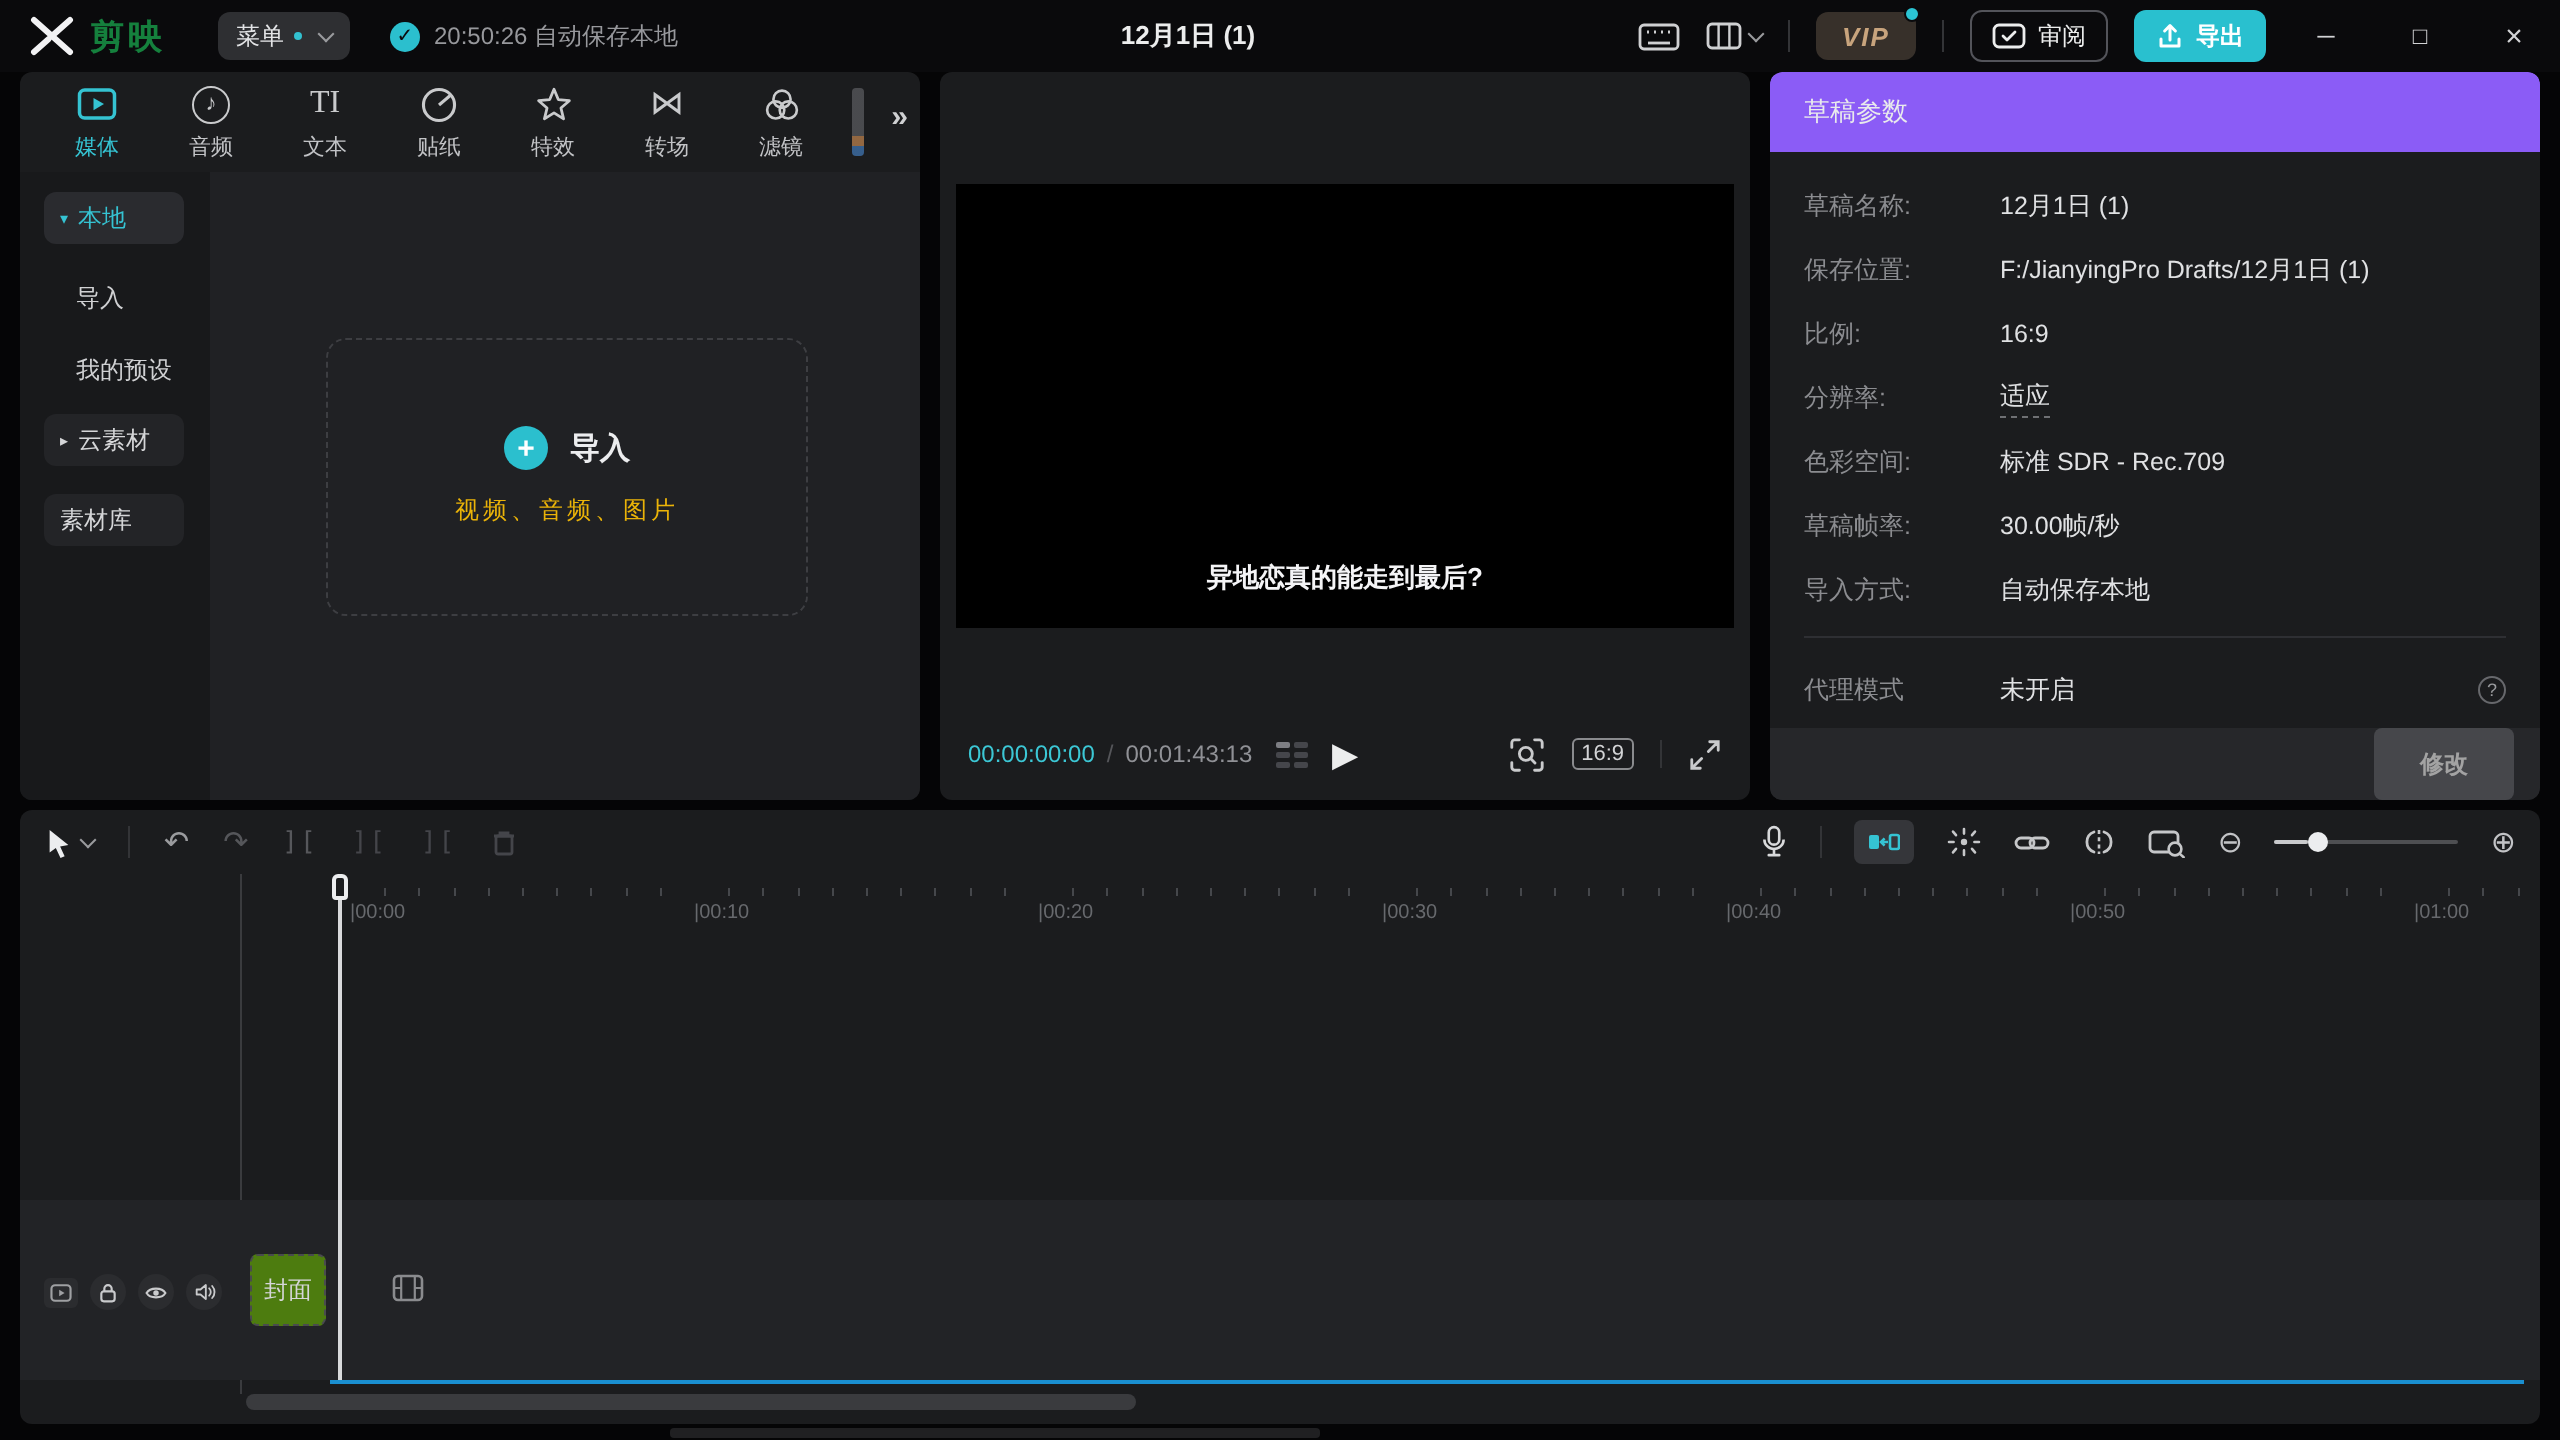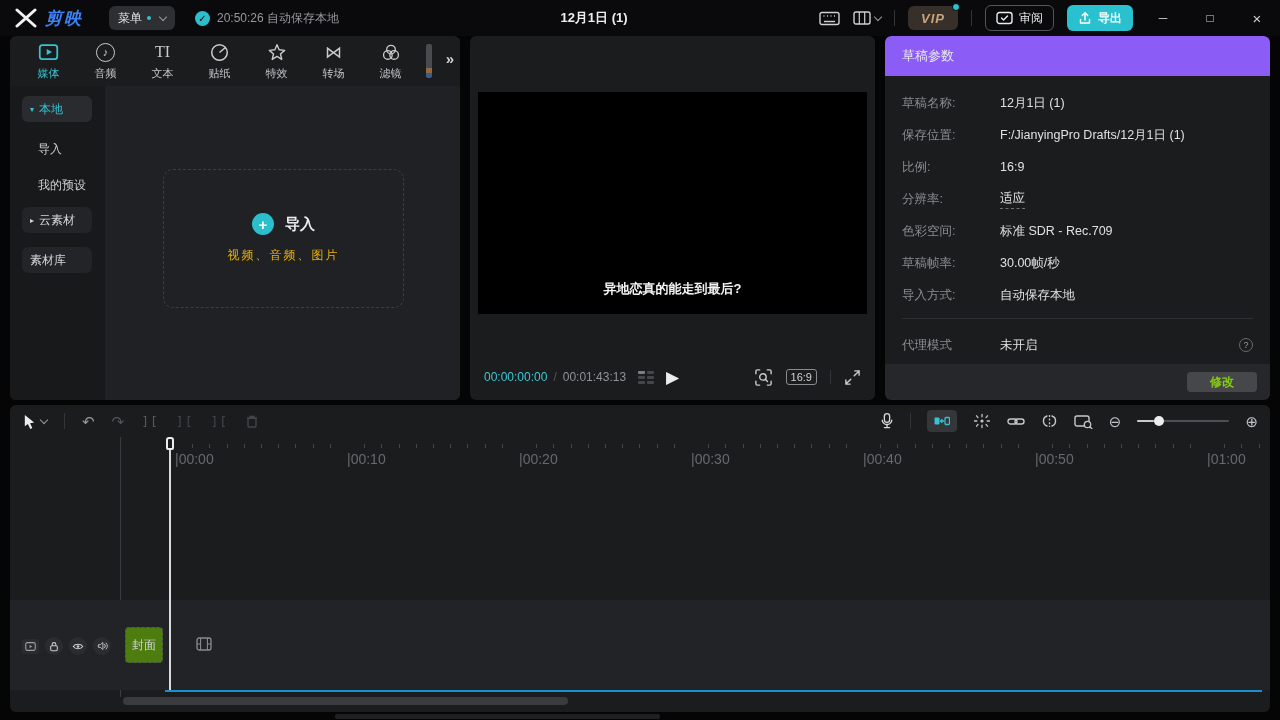--- a/index.html
+++ b/index.html
@@ -6,21 +6,21 @@
   *{box-sizing:border-box;font-family:"Liberation Sans","DejaVu Sans",sans-serif;}
   .window{position:relative;width:1280px;height:720px;background:#050506;overflow:hidden;color:#d8d9db;}
   .abs{position:absolute;}
   svg{display:block;}
   .chev{display:inline-block;width:6px;height:6px;border-right:1.4px solid #9a9b9e;border-bottom:1.4px solid #9a9b9e;transform:rotate(45deg);margin-left:4px;margin-top:-3px;}
   .sep{width:1px;height:16px;background:#333437;}
 
   
   .titlebar{left:0;top:0;width:1280px;height:36px;background:#0a0a0c;display:flex;align-items:center;}
   .logo{display:flex;align-items:center;gap:7px;padding-left:14px;}
-  .logo-text{font-size:17px;font-weight:bold;color:#3b82f6;letter-spacing:2px;font-style:italic;}
+  .logo-text{font-size:17px;font-weight:bold;color:#15803d;letter-spacing:2px;}
   .menu-btn{margin-left:26px;height:24px;background:#2e2f32;border-radius:6px;display:flex;align-items:center;padding:0 9px;gap:5px;font-size:12px;color:#e3e4e6;}
   .menu-dot{width:4px;height:4px;border-radius:50%;background:#32c0cf;}
   .autosave{margin-left:20px;display:flex;align-items:center;gap:7px;font-size:12px;color:#97989c;}
   .save-check{width:15px;height:15px;border-radius:50%;background:#2bbfce;color:#0b0b0c;font-size:10px;display:flex;align-items:center;justify-content:center;font-weight:bold;}
   .doc-title{position:absolute;left:594px;top:0;height:36px;transform:translateX(-50%);display:flex;align-items:center;font-size:13px;font-weight:bold;color:#eceded;}
   .tb-right{margin-left:auto;display:flex;align-items:center;gap:13px;padding-right:6px;}
   .vip{position:relative;width:50px;height:24px;background:#37302a;border-radius:6px;display:flex;align-items:center;justify-content:center;color:#c8a47d;font-weight:bold;font-style:italic;font-size:13px;letter-spacing:1px;}
   .vip-dot{position:absolute;right:-2px;top:-3px;width:8px;height:8px;border-radius:50%;background:#2bc4d3;border:1px solid #0a0a0c;}
   .review-btn{height:26px;border:1px solid #53545a;border-radius:6px;display:flex;align-items:center;gap:6px;padding:0 10px;font-size:12px;color:#eceded;}
   .export-btn{height:26px;background:#29c0cf;border-radius:6px;display:flex;align-items:center;gap:6px;padding:0 11px;font-size:12px;color:#fff;font-weight:bold;}
@@ -75,39 +75,39 @@
   .pp-header{height:40px;background:#8b5cf6;display:flex;align-items:center;padding:0 17px;font-size:13px;color:#e9eaec;border-radius:6px 6px 0 0;}
   .pp-rows{padding:11px 17px 0 17px;}
   .pp-row{height:32px;display:flex;align-items:center;font-size:12.5px;}
   .pp-label{width:98px;color:#8b8c90;}
   .pp-value{color:#e0e1e3;}
   .u-dash{border-bottom:1px dashed #6f7074;padding-bottom:1px;}
   .pp-divider{height:1px;background:#2e2f33;margin:7px 17px 0 17px;}
   .proxy-row{margin:10px 17px 0 17px;height:32px;display:flex;align-items:center;font-size:12.5px;position:relative;}
   .q-icon{position:absolute;right:0;width:14px;height:14px;border:1px solid #67686c;border-radius:50%;color:#9a9b9e;font-size:9px;display:flex;align-items:center;justify-content:center;}
   .pp-footer{position:absolute;left:0;right:0;bottom:0;height:36px;background:#26272a;border-radius:0 0 6px 6px;display:flex;align-items:center;justify-content:flex-end;padding-right:13px;}
-  .modify-btn{width:70px;height:20px;background:#46474b;border-radius:4px;color:#84cc16;font-size:12px;font-weight:bold;display:flex;align-items:center;justify-content:center;font-family:Liberation Mono, monospace;}
+  .modify-btn{width:70px;height:36px;background:#46474b;border-radius:4px;color:#a3a3a3;font-size:12px;font-weight:bold;display:flex;align-items:center;justify-content:center;font-family:Liberation Mono, monospace;}
 
   
   .timeline-panel{left:10px;top:405px;width:1260px;height:307px;overflow:hidden;}
   .tl-toolbar{height:32px;display:flex;align-items:center;padding:0 12px;gap:17px;}
   .ticn{display:flex;align-items:center;justify-content:center;}
   .g-undo{font-size:15px;color:#9a9b9e;line-height:1;}
   .g-redo{font-size:15px;color:#55565a;line-height:1;}
   .g-split{font-size:13px;color:#56575b;letter-spacing:1px;font-family:"DejaVu Sans Mono",monospace;}
   .g-split.dim{color:#44454a;}
   .tl-right{margin-left:auto;display:flex;align-items:center;gap:16px;}
   .snap-btn{width:30px;height:22px;background:#35363a;border-radius:4px;display:flex;align-items:center;justify-content:center;}
   .zoom-glyph{font-size:15px;color:#c2c3c6;line-height:1;}
   .tl-slider{position:relative;width:92px;height:12px;}
   .tl-slider .track{position:absolute;left:0;right:0;top:5px;height:2px;background:#4e4f52;border-radius:1px;}
   .tl-slider .fill{position:absolute;left:0;width:18%;top:5px;height:2px;background:#c9cacc;border-radius:1px;}
   .tl-slider .thumb{position:absolute;left:18%;top:1px;width:10px;height:10px;border-radius:50%;background:#ecedef;}
   .tl-ruler{position:absolute;left:0;top:32px;right:0;height:22px;}
-  .ruler-label{position:absolute;top:14px;font-size:14px;color:#67696d;white-space:nowrap;}
+  .ruler-label{position:absolute;top:14px;font-size:10px;color:#67696d;white-space:nowrap;}
   .ruler-tick{position:absolute;top:7px;width:1px;height:4px;background:#45474b;}
   .v-divider{position:absolute;left:110px;top:32px;width:1px;height:260px;background:#3a3b3e;}
   .track-zone{position:absolute;left:0;top:195px;width:1260px;height:90px;background:#222326;}
   .track-ctls{position:absolute;left:12px;top:232px;display:flex;align-items:center;gap:6px;}
   .tc-box{width:17px;height:15px;border-radius:3px;background:#2b2c2f;display:flex;align-items:center;justify-content:center;}
   .tc-circle{width:18px;height:18px;border-radius:50%;background:#2b2c2f;display:flex;align-items:center;justify-content:center;}
   .cover-btn{position:absolute;left:115px;top:222px;width:38px;height:36px;background:#4d7c0f;border:1px dashed #4a4b4e;border-radius:4px;display:flex;align-items:center;justify-content:center;font-size:12px;color:#d5d6d8;}
   .film-icon{position:absolute;left:186px;top:231px;}
   .playhead-line{position:absolute;left:159px;top:34px;width:1.5px;height:251px;background:#d9dadc;}
   .playhead-head{position:absolute;left:156px;top:32px;width:8px;height:13px;border:2px solid #ecedef;border-radius:3px 3px 2px 2px;background:#1b1c1e;}

